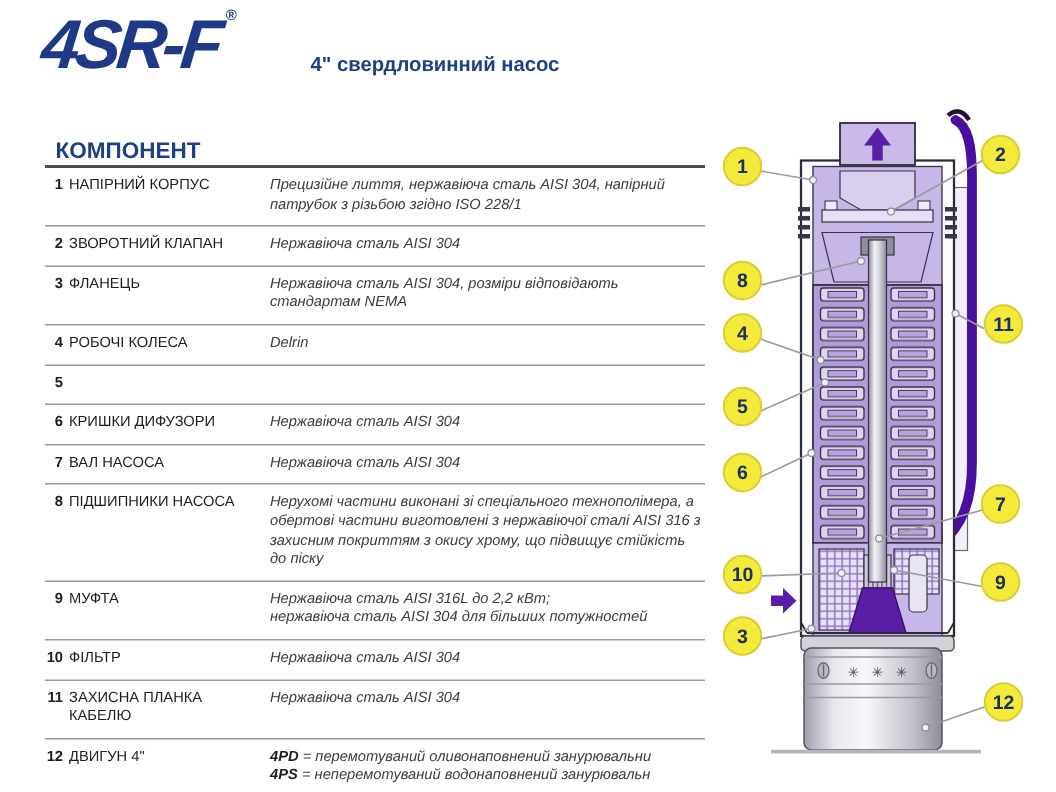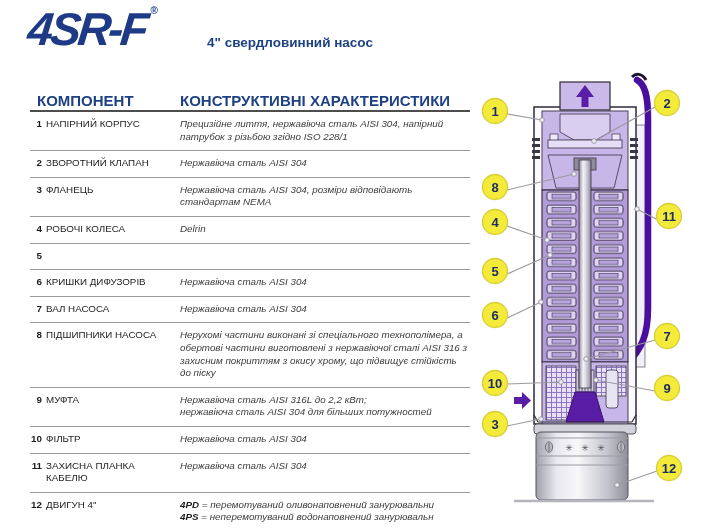--- a/index.html
+++ b/index.html
@@ -49,21 +49,20 @@
 
   <div class="logo-wrap">
     <span class="logo-text">4SR-F</span>
     <span class="reg">®</span>
   </div>
   <div class="subtitle">4" свердловинний насос</div>
 
   <section class="spec-table">
     <div class="thead">
       <div class="th">КОМПОНЕНТ</div>
-      <div class="th">КОНСТРУКТИВНІ ХАРАКТЕРИСТИКИ</div>
     </div>
     <div id="rows">
       <div class="row">
         <div class="cell num">1</div>
         <div class="cell name">НАПІРНИЙ КОРПУС</div>
         <div class="cell val">Прецизійне лиття, нержавіюча сталь AISI 304, напірний патрубок з різьбою згідно ISO 228/1</div>
       </div>
 
       <div class="row">
         <div class="cell num">2</div>
@@ -82,21 +81,21 @@
         <div class="cell name">РОБОЧІ КОЛЕСА</div>
         <div class="cell val">Delrin</div>
       </div>
 
       <div class="row">
         <div class="cell num">5</div>
       </div>
 
       <div class="row">
         <div class="cell num">6</div>
-        <div class="cell name">КРИШКИ ДИФУЗОРІВ</div>
+        <div class="cell name">КРИШКИ ДИФУЗОРИ</div>
         <div class="cell val">Нержавіюча сталь AISI 304</div>
       </div>
 
       <div class="row">
         <div class="cell num">7</div>
         <div class="cell name">ВАЛ НАСОСА</div>
         <div class="cell val">Нержавіюча сталь AISI 304</div>
       </div>
 
       <div class="row">

